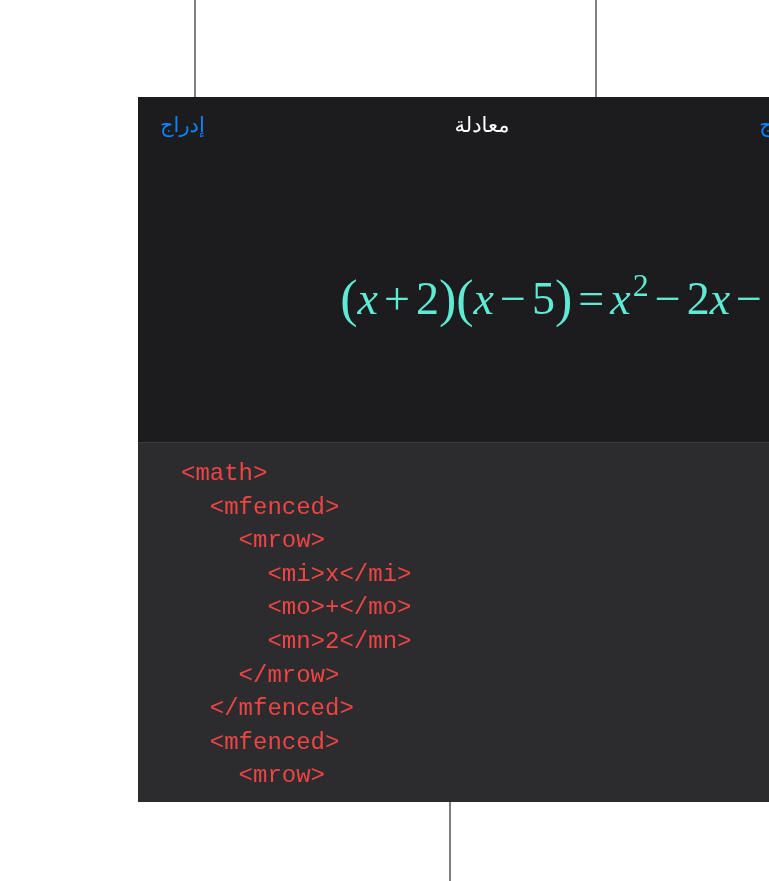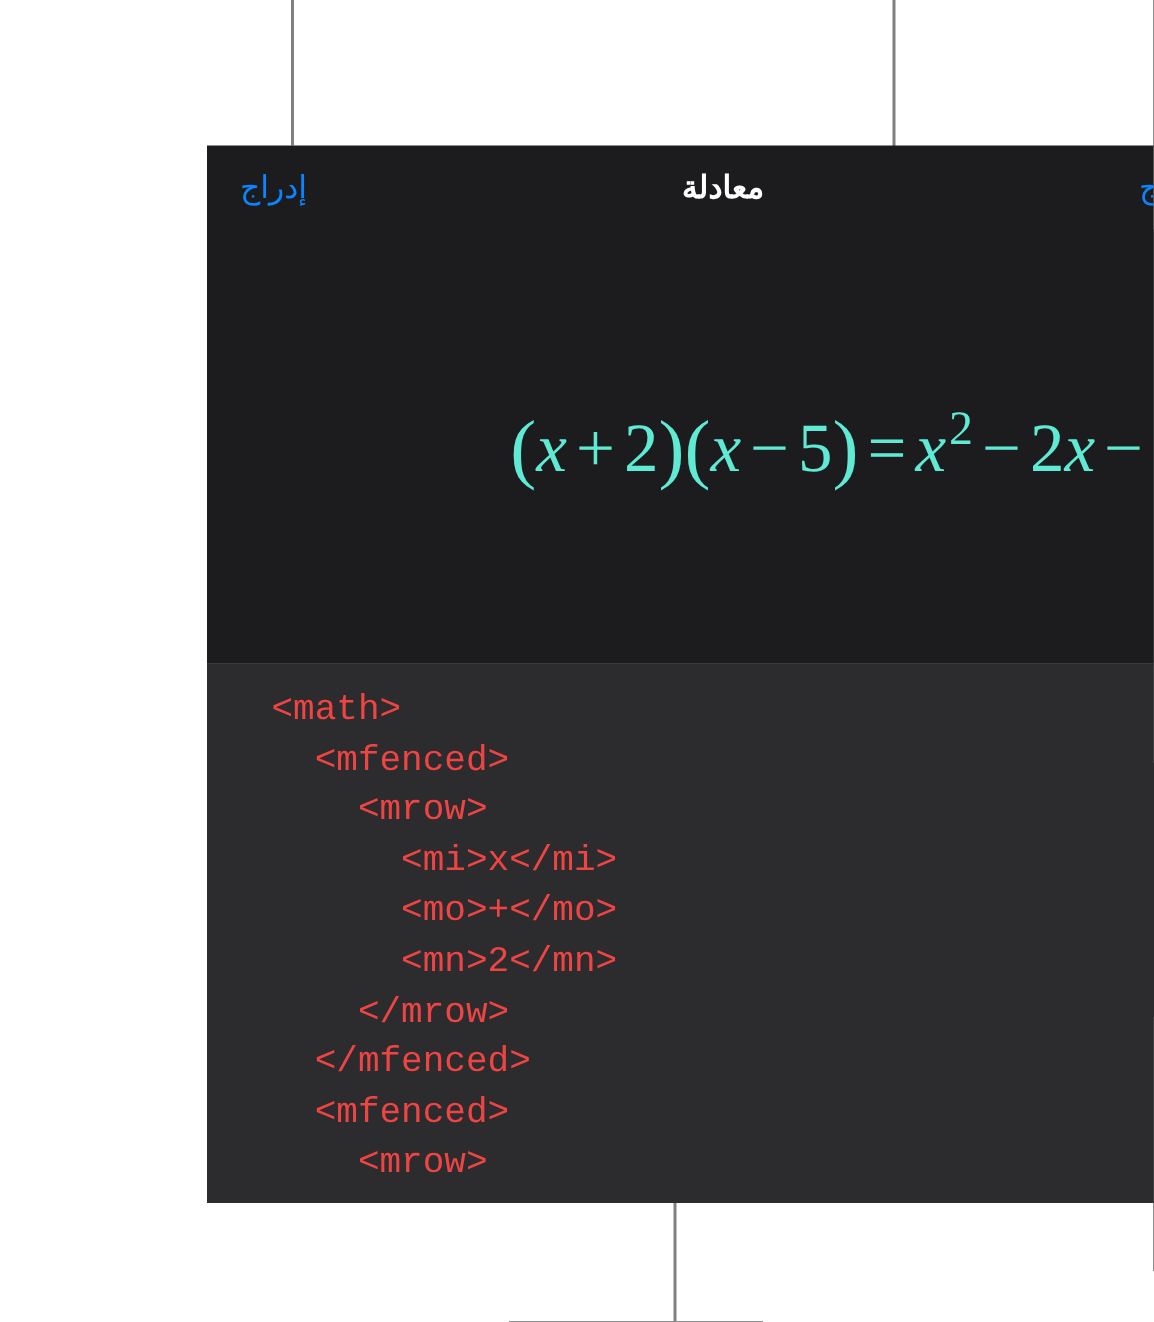--- a/index.html
+++ b/index.html
@@ -37,21 +37,21 @@
     .header-button {
       color: #0a84ff;
       font-size: 21px;
       font-weight: 400;
       cursor: pointer;
     }
     
     .header-title {
       color: #ffffff;
       font-size: 21px;
-      font-weight: 700;
+      font-weight: 400;
     }
     
     .preview-area {
       height: 290px;
       display: flex;
       align-items: center;
       justify-content: flex-end;
       padding: 0 12px;
       background: #1c1c1e;
       border-bottom: 1px solid #3a3a3c;

